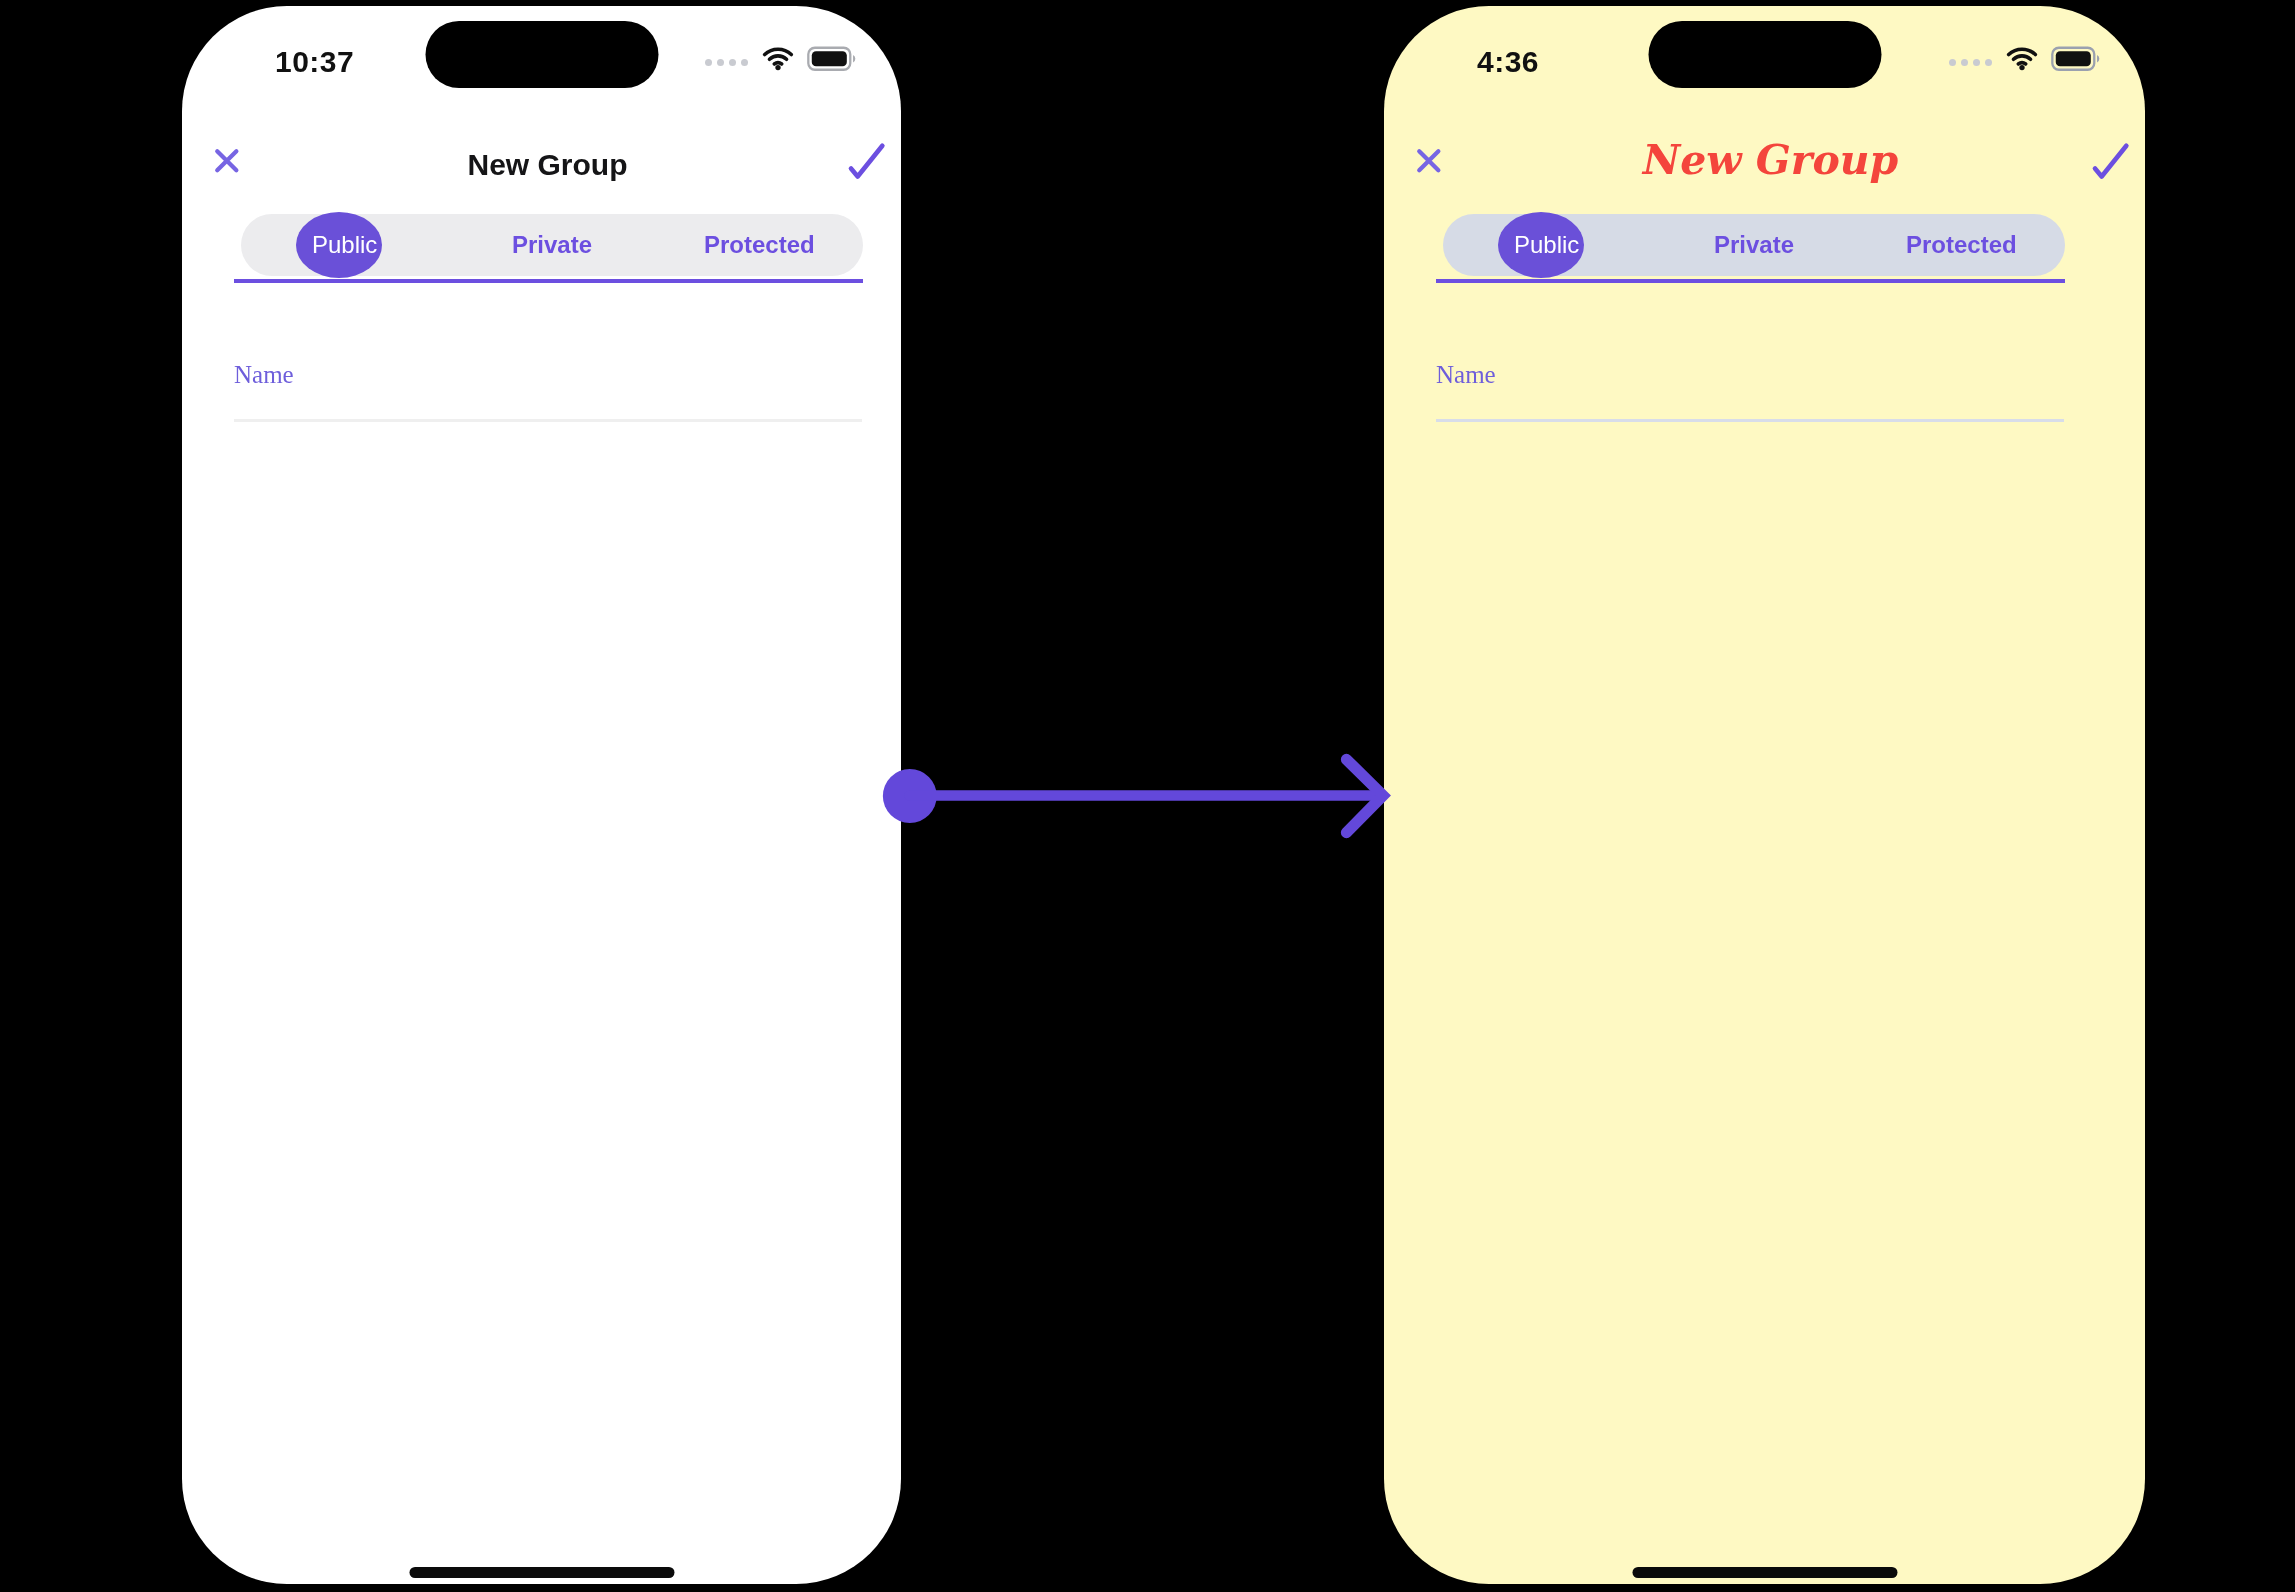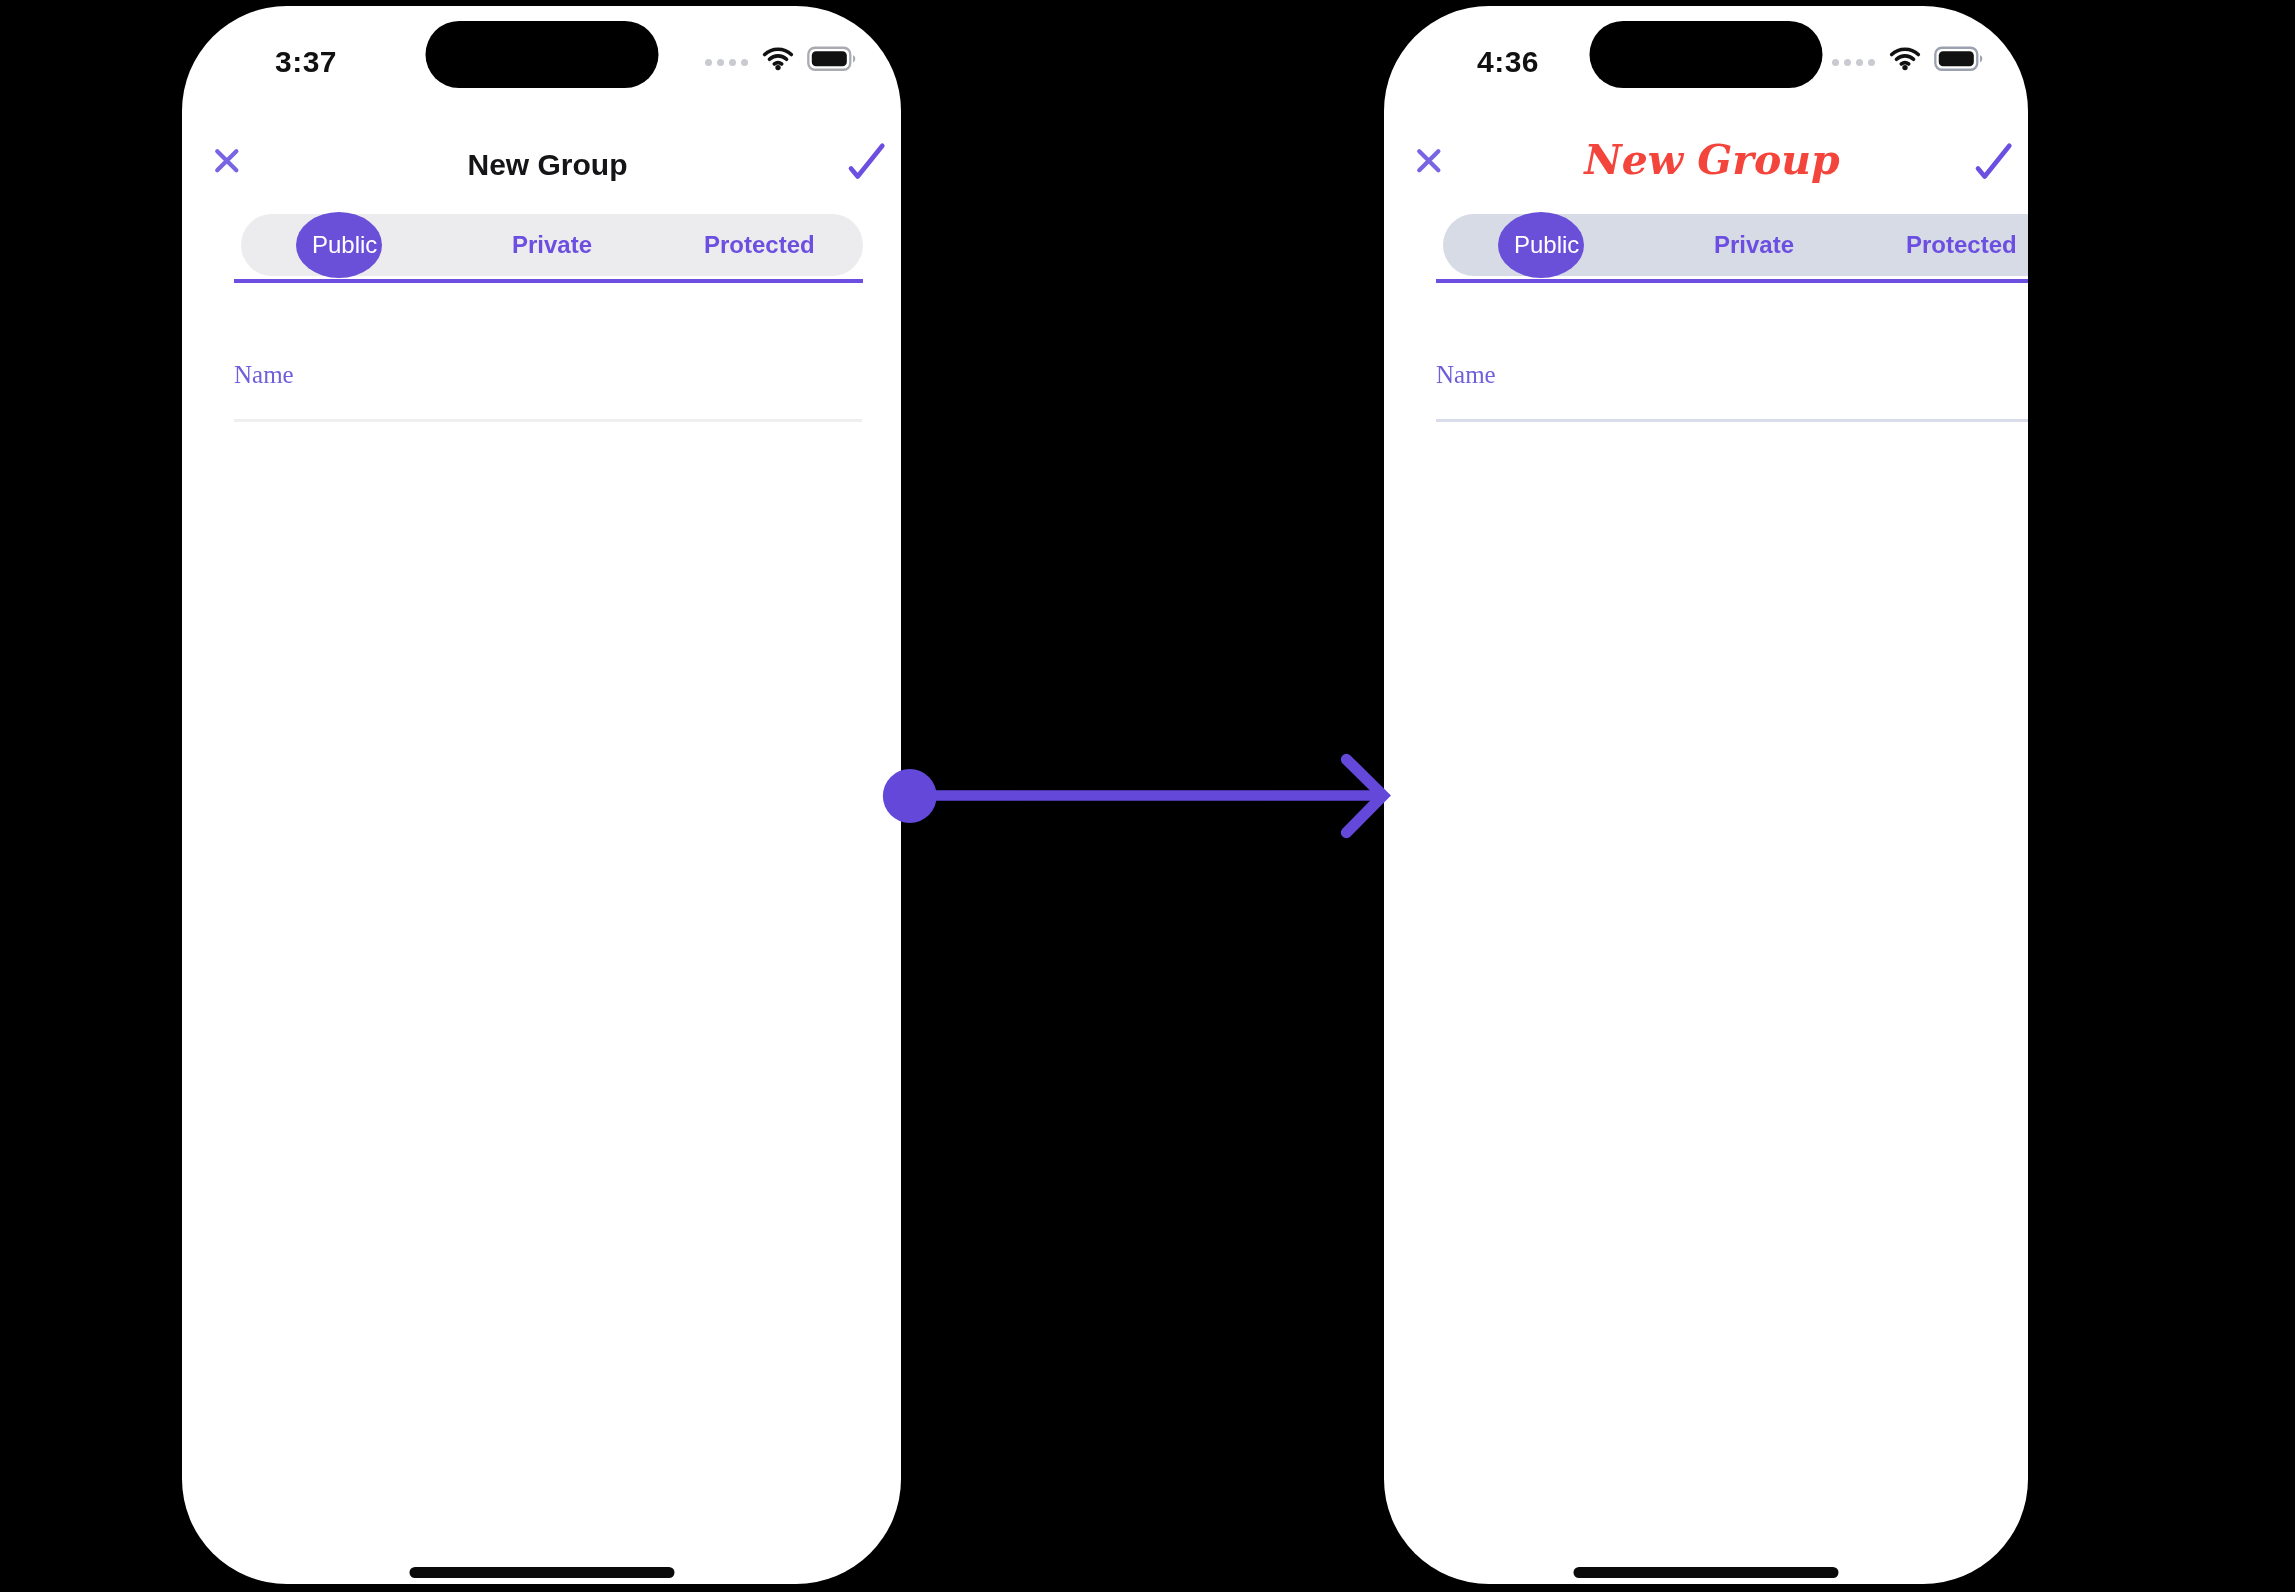--- a/index.html
+++ b/index.html
@@ -2,21 +2,21 @@
 <html style="font-size:8.2px"><head>
 <meta charset="utf-8">
 <style>
   html,body{margin:0;padding:0;background:#000;}
   .canvas{position:relative;width:2295px;height:1593px;background:#000;overflow:hidden;
           font-family:"Liberation Sans","DejaVu Sans",sans-serif;}
 
   
   .phone{position:absolute;top:6.1px;height:1578px;border-radius:105px;overflow:hidden;}
   .phone.left{left:182px;width:719px;background:#FFFFFF;}
-  .phone.right{left:1384px;width:644px;background:#ffffff;}
+  .phone.right{left:1384px;width:761px;background:#fef9c3;}
 
   
   .time{position:absolute;left:93px;top:39px;font-size:30px;font-weight:700;color:#111;
         letter-spacing:0.5px;}
   .island{position:absolute;left:50%;transform:translateX(-50%);top:15.3px;width:233px;height:67px;
           background:#000;border-radius:35px;}
   .status-icons{position:absolute;right:43px;top:37px;display:flex;align-items:center;gap:13.3px;height:31px;}
   .dots{display:flex;gap:5.1px;margin-top:8.2px;}
   .dots i{width:7.1px;height:7.1px;border-radius:50%;background:#C9CBD1;display:block;}
   .wifi{width:32px;height:24.5px;}
@@ -60,21 +60,21 @@
 
   
   .arrow-svg{position:absolute;left:875px;top:735px;width:521px;height:122px;z-index:5;}
 </style>
 </head>
 <body>
 
 <div class="canvas">
 
   <section class="phone left">
-    <span class="time">3:37</span>
+    <span class="time">10:37</span>
     <div class="island"></div>
     <div class="status-icons">
       <span class="dots">
         <i></i>
           <i></i>
           <i></i>
           <i></i>
       </span>
       <svg class="wifi" viewBox="0 0 24 18">
         <path d="M2 6.2 a14.5 14.5 0 0 1 20 0" fill="none" stroke="#111" stroke-width="2.7" stroke-linecap="round"></path>

